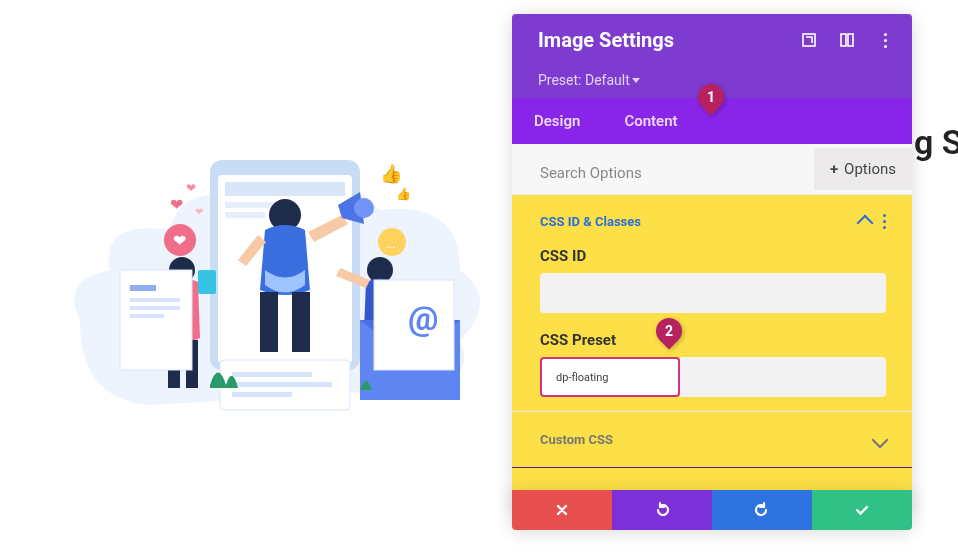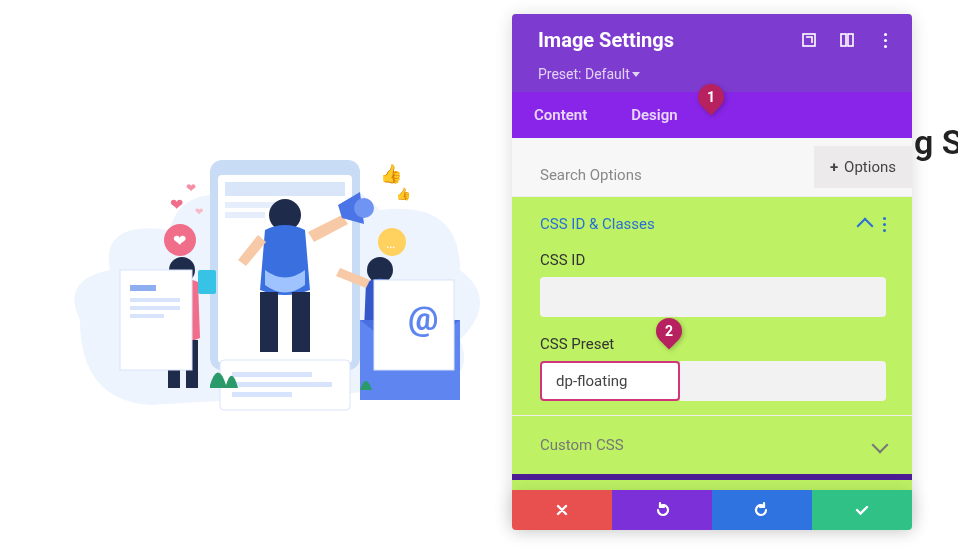--- a/index.html
+++ b/index.html
@@ -6,59 +6,59 @@
   body { width: 958px; height: 552px; background: #fff; position: relative; overflow: hidden; }
 
   
   .canvas { position: absolute; left: 0; top: 0; width: 512px; height: 552px; }
   .illus { position: absolute; left: 60px; top: 120px; width: 440px; height: 330px; }
 
   
   .bg-text { position: absolute; left: 914px; top: 122px; font-size: 34px; font-weight: 600; color: #222; white-space: nowrap; }
 
   
-  .panel { position: absolute; left: 512px; top: 14px; width: 400px; background: #bef264; box-shadow: 0 2px 18px rgba(0,0,0,.15); border-radius: 4px 4px 0 0; overflow: hidden; }
+  .panel { position: absolute; left: 512px; top: 14px; width: 400px; background: #fde047; box-shadow: 0 2px 18px rgba(0,0,0,.15); border-radius: 4px 4px 0 0; overflow: hidden; }
 
   .panel-head { background: #7e3bd0; color: #fff; padding: 14px 18px 10px 26px; }
   .panel-title-row { display: flex; align-items: center; justify-content: space-between; }
   .panel-title { font-size: 20px; font-weight: 700; }
   .panel-icons { display: flex; gap: 20px; align-items: center; }
   .hicon { width: 18px; height: 18px; display: flex; align-items: center; justify-content: center; cursor: pointer; }
-  .preset-row { margin-top: 14px; font-size: 14px; color: #e2d3f5; display: flex; align-items: center; gap: 2px; cursor: pointer; }
+  .preset-row { margin-top: 20px; font-size: 14px; color: #e2d3f5; display: flex; align-items: center; gap: 2px; cursor: pointer; }
 
   .tabs { display: flex; background: #8925e8; }
   .tab { flex: 0 0 auto; padding: 14px 22px; font-size: 15px; font-weight: 600; color: #e9d8fb; cursor: pointer; position: relative; }
   .tab.design { flex: 0 0 auto; }
   .tab.adv { background: #a548ff; color: #fff; padding: 14px 28px; }
   .tab-spacer { flex: 1; }
 
   .search-row { display: flex; align-items: center; background: #f7f7f7; border-bottom: 1px solid #eee; }
-  .search-inp { flex: 1; padding: 28px 18px 12px 28px; border: none; background: transparent; font-size: 15px; color: #555; outline: none; }
+  .search-inp { flex: 1; padding: 20px 18px 12px 28px; border: none; background: transparent; font-size: 15px; color: #555; outline: none; }
   .search-inp::placeholder { color: #888; }
   .filter-btn { padding: 12px 16px; background: #eceaea; border: none; font-size: 15px; color: #444; cursor: pointer; display: flex; align-items: center; gap: 6px; }
 
   .section { padding: 18px 26px 14px 28px; border-bottom: 1px solid #eee; }
   .section-head { display: flex; align-items: center; justify-content: space-between; cursor: pointer; }
-  .section-title { font-size: 15px; color: #2a6fd6; font-weight: 400; }
+  .section-title { font-size: 13px; color: #2a6fd6; font-weight: 700; }
   .section-title.muted { color: #777; }
   .section-head-icons { display: flex; align-items: center; gap: 12px; color: #2a6fd6; }
 
   .field { margin-top: 18px; }
-  .field-label { font-size: 15px; color: #333; margin-bottom: 8px; }
-  .field-input { width: 100%; height: 40px; border: none; background: #f2f2f2; border-radius: 4px; padding: 0 14px; font-size: 15px; color: #444; outline: none; }
+  .field-label { font-size: 15px; color: #333; margin-bottom: 8px; font-weight: bold; }
+  .field-input { width: 100%; height: 40px; border: none; background: #f2f2f2; border-radius: 4px; padding: 0 14px; font-size: 11px; color: #444; outline: none; }
   .field-input.hl { border: 2px solid #d2357b; background: #fff; width: 140px; position: relative; }
   .field-row-hl { position: relative; display: flex; }
   .field-input-rest { flex:1; height:40px; background:#f2f2f2; border:none; border-radius:0 4px 4px 0; }
 
   .pill { position: absolute; width: 26px; height: 26px; border-radius: 50% 50% 50% 0; background: #b7215f; color: #fff; font-size: 14px; font-weight: 700; display: flex; align-items: center; justify-content: center; transform: rotate(-45deg); box-shadow: 0 2px 5px rgba(0,0,0,.25); }
   .pill span { transform: rotate(45deg); }
   .pill1 { left: 698px; top: 84px; }
   .pill2 { left: 656px; top: 318px; z-index: 5; }
 
-  .collapsed { padding: 20px 26px 20px 28px; border-bottom: 6px solid #4c1d95; display:flex; align-items:center; justify-content:space-between; cursor:pointer; }
+  .collapsed { padding: 20px 26px 20px 28px; border-bottom: 1px solid #4c1d95; display:flex; align-items:center; justify-content:space-between; cursor:pointer; }
   .collapsed.last { border-bottom:none; padding-bottom: 6px; opacity:.9;}
 
   .footer { display: flex; position: absolute; left: 512px; top: 490px; width: 400px; height: 40px; border-radius: 0 0 4px 4px; overflow:hidden; box-shadow: 0 2px 18px rgba(0,0,0,.15);}
   .fbtn { flex:1; border:none; color:#fff; font-size:18px; cursor:pointer; display:flex; align-items:center; justify-content:center; }
   .fbtn.cancel { background:#e84f4f; }
   .fbtn.undo { background:#7b30d8; }
   .fbtn.redo { background:#2f73e0; }
   .fbtn.save { background:#2fc185; }
 
   
@@ -171,22 +171,22 @@
         </div>
       </div>
     </div>
     <div class="preset-row">
       <span>Preset: Default</span>
       <span class="caret-down"></span>
     </div>
   </div>
 
   <div class="tabs">
+    <div class="tab design">Design</div>
     <div class="tab">Content</div>
-    <div class="tab design">Design</div>
     <div class="tab-spacer"></div>
   </div>
 
   <div class="search-row">
     <input class="search-inp" placeholder="Search Options" style="">
     <button class="filter-btn">
       <span style="font-weight:700">+</span>
       <span>Options</span>
     </button>
   </div>

